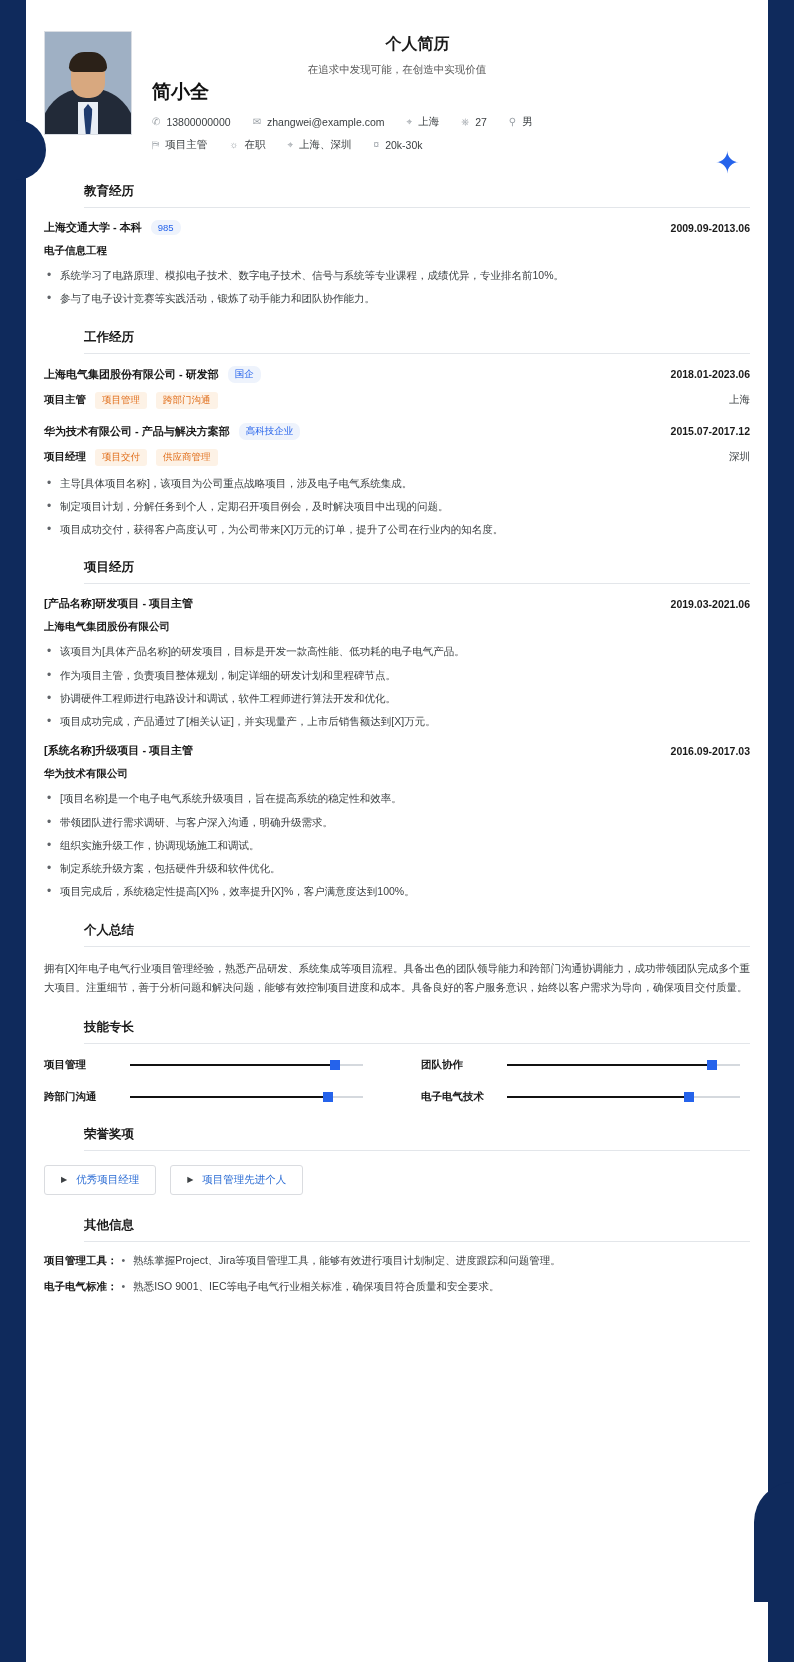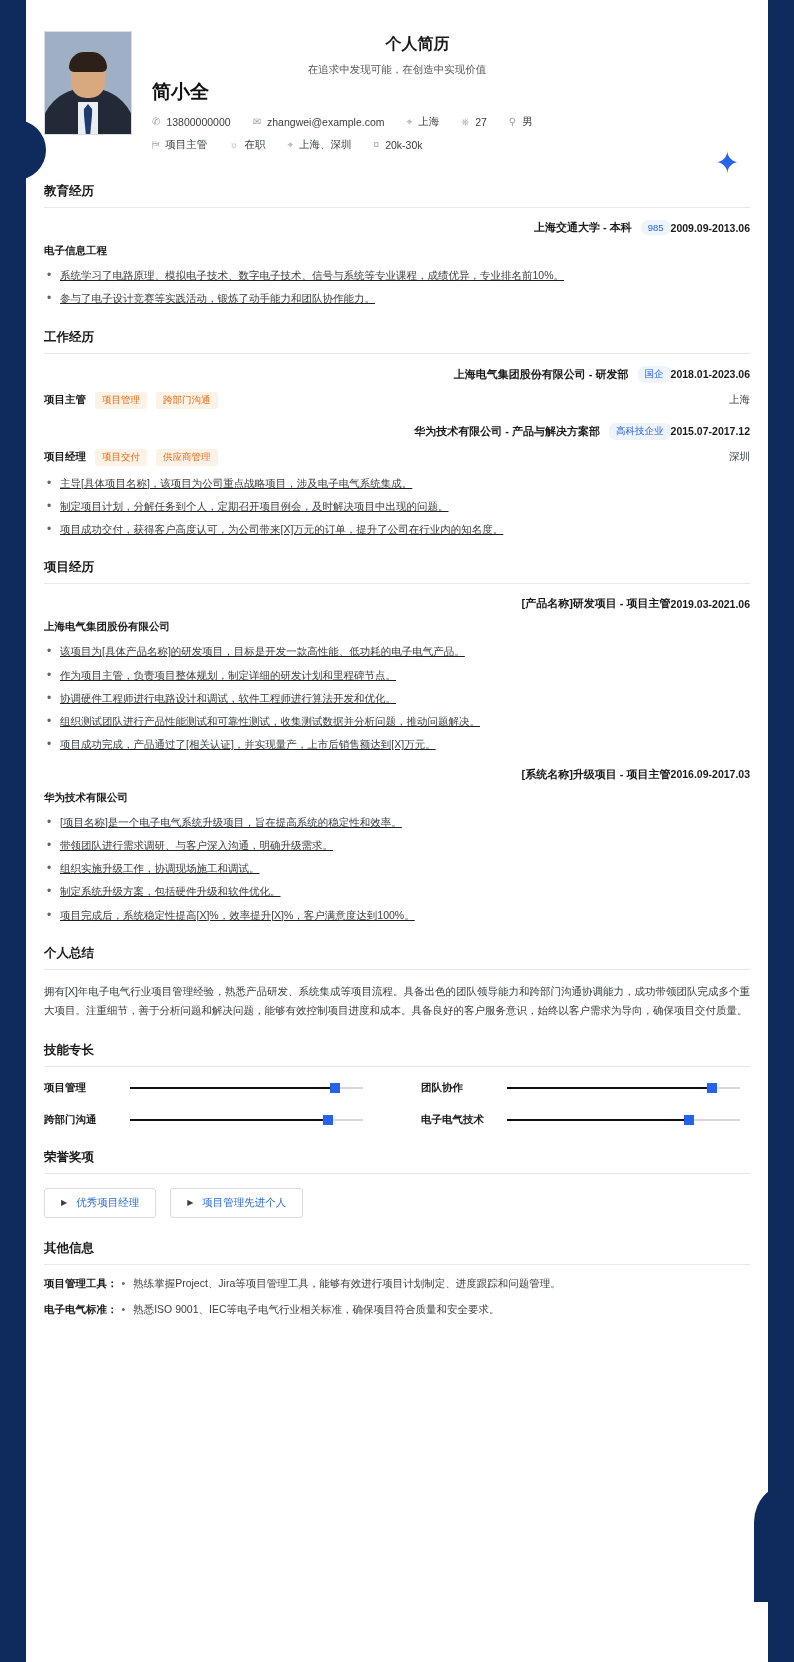--- a/index.html
+++ b/index.html
@@ -148,25 +148,26 @@
 
   
   .section { margin-top: 22px; }
   .sec-title {
     font-size: 12.5px;
     font-weight: bold;
     color: #1a1a1a;
     padding-bottom: 7px;
     border-bottom: 1px solid #e3e6ea;
     margin-bottom: 12px;
+    margin-left: 40px;
   }
   .entry { margin-bottom: 14px; }
   .entry-head {
     display: flex;
-    justify-content: flex-end;
+    justify-content: space-between;
     align-items: center;
   }
   .entry-left {
     display: flex;
     align-items: center;
     font-size: 11px;
     font-weight: bold;
     color: #1a1a1a;
   }
   .entry-date {
@@ -215,21 +216,20 @@
   .plain-sub {
     font-size: 10.5px;
     font-weight: bold;
     color: #1a1a1a;
     margin-top: 9px;
   }
   ul.bullets {
     list-style: none;
     margin: 9px 0 0 0;
     padding: 0;
-    text-decoration: underline;
   }
   ul.bullets li {
     position: relative;
     padding-left: 16px;
     font-size: 10.5px;
     line-height: 1.55;
     color: #3c4043;
     margin-bottom: 7px;
   }
   ul.bullets li::before {
@@ -467,21 +467,20 @@
         <div class="entry-left">
           <span>[产品名称]研发项目 - 项目主管</span>
         </div>
         <div class="entry-date">2019.03-2021.06</div>
       </div>
       <div class="plain-sub">上海电气集团股份有限公司</div>
       <ul class="bullets">
         <li>该项目为[具体产品名称]的研发项目，目标是开发一款高性能、低功耗的电子电气产品。</li>
         <li>作为项目主管，负责项目整体规划，制定详细的研发计划和里程碑节点。</li>
         <li>协调硬件工程师进行电路设计和调试，软件工程师进行算法开发和优化。</li>
-        <li>组织测试团队进行产品性能测试和可靠性测试，收集测试数据并分析问题，推动问题解决。</li>
         <li>项目成功完成，产品通过了[相关认证]，并实现量产，上市后销售额达到[X]万元。</li>
       </ul>
     </div>
 
     <div class="entry">
       <div class="entry-head">
         <div class="entry-left">
           <span>[系统名称]升级项目 - 项目主管</span>
         </div>
         <div class="entry-date">2016.09-2017.03</div>

